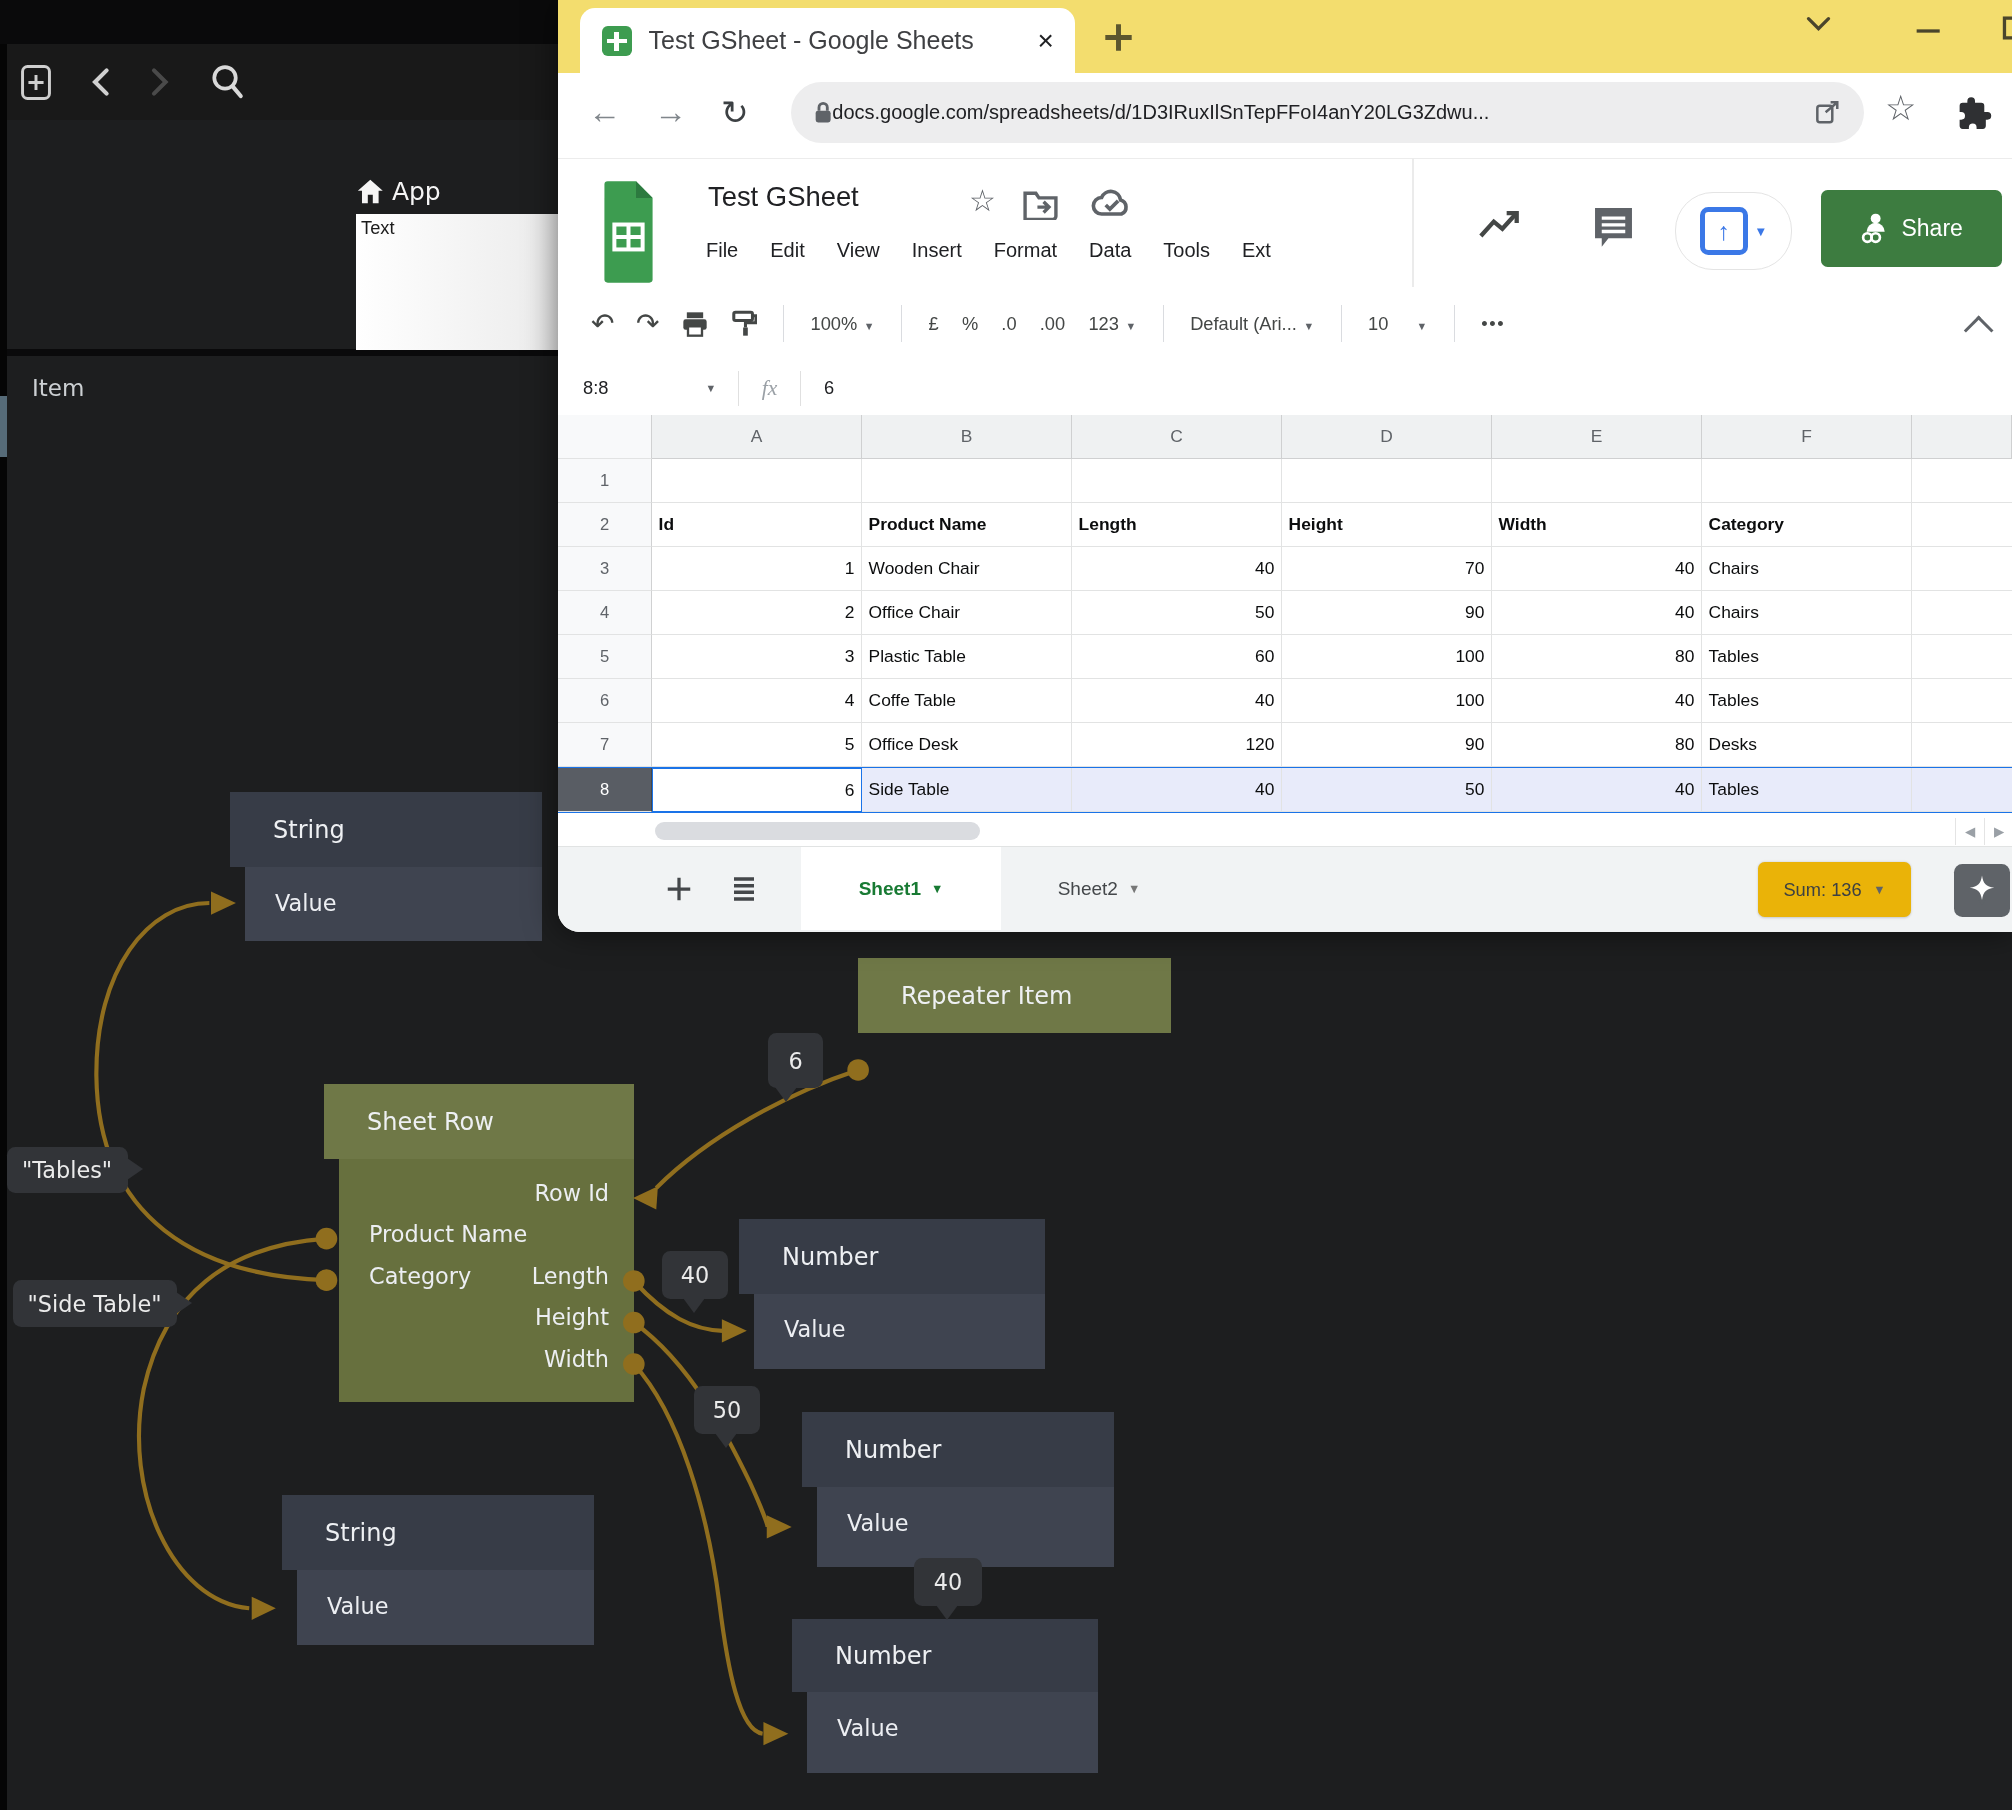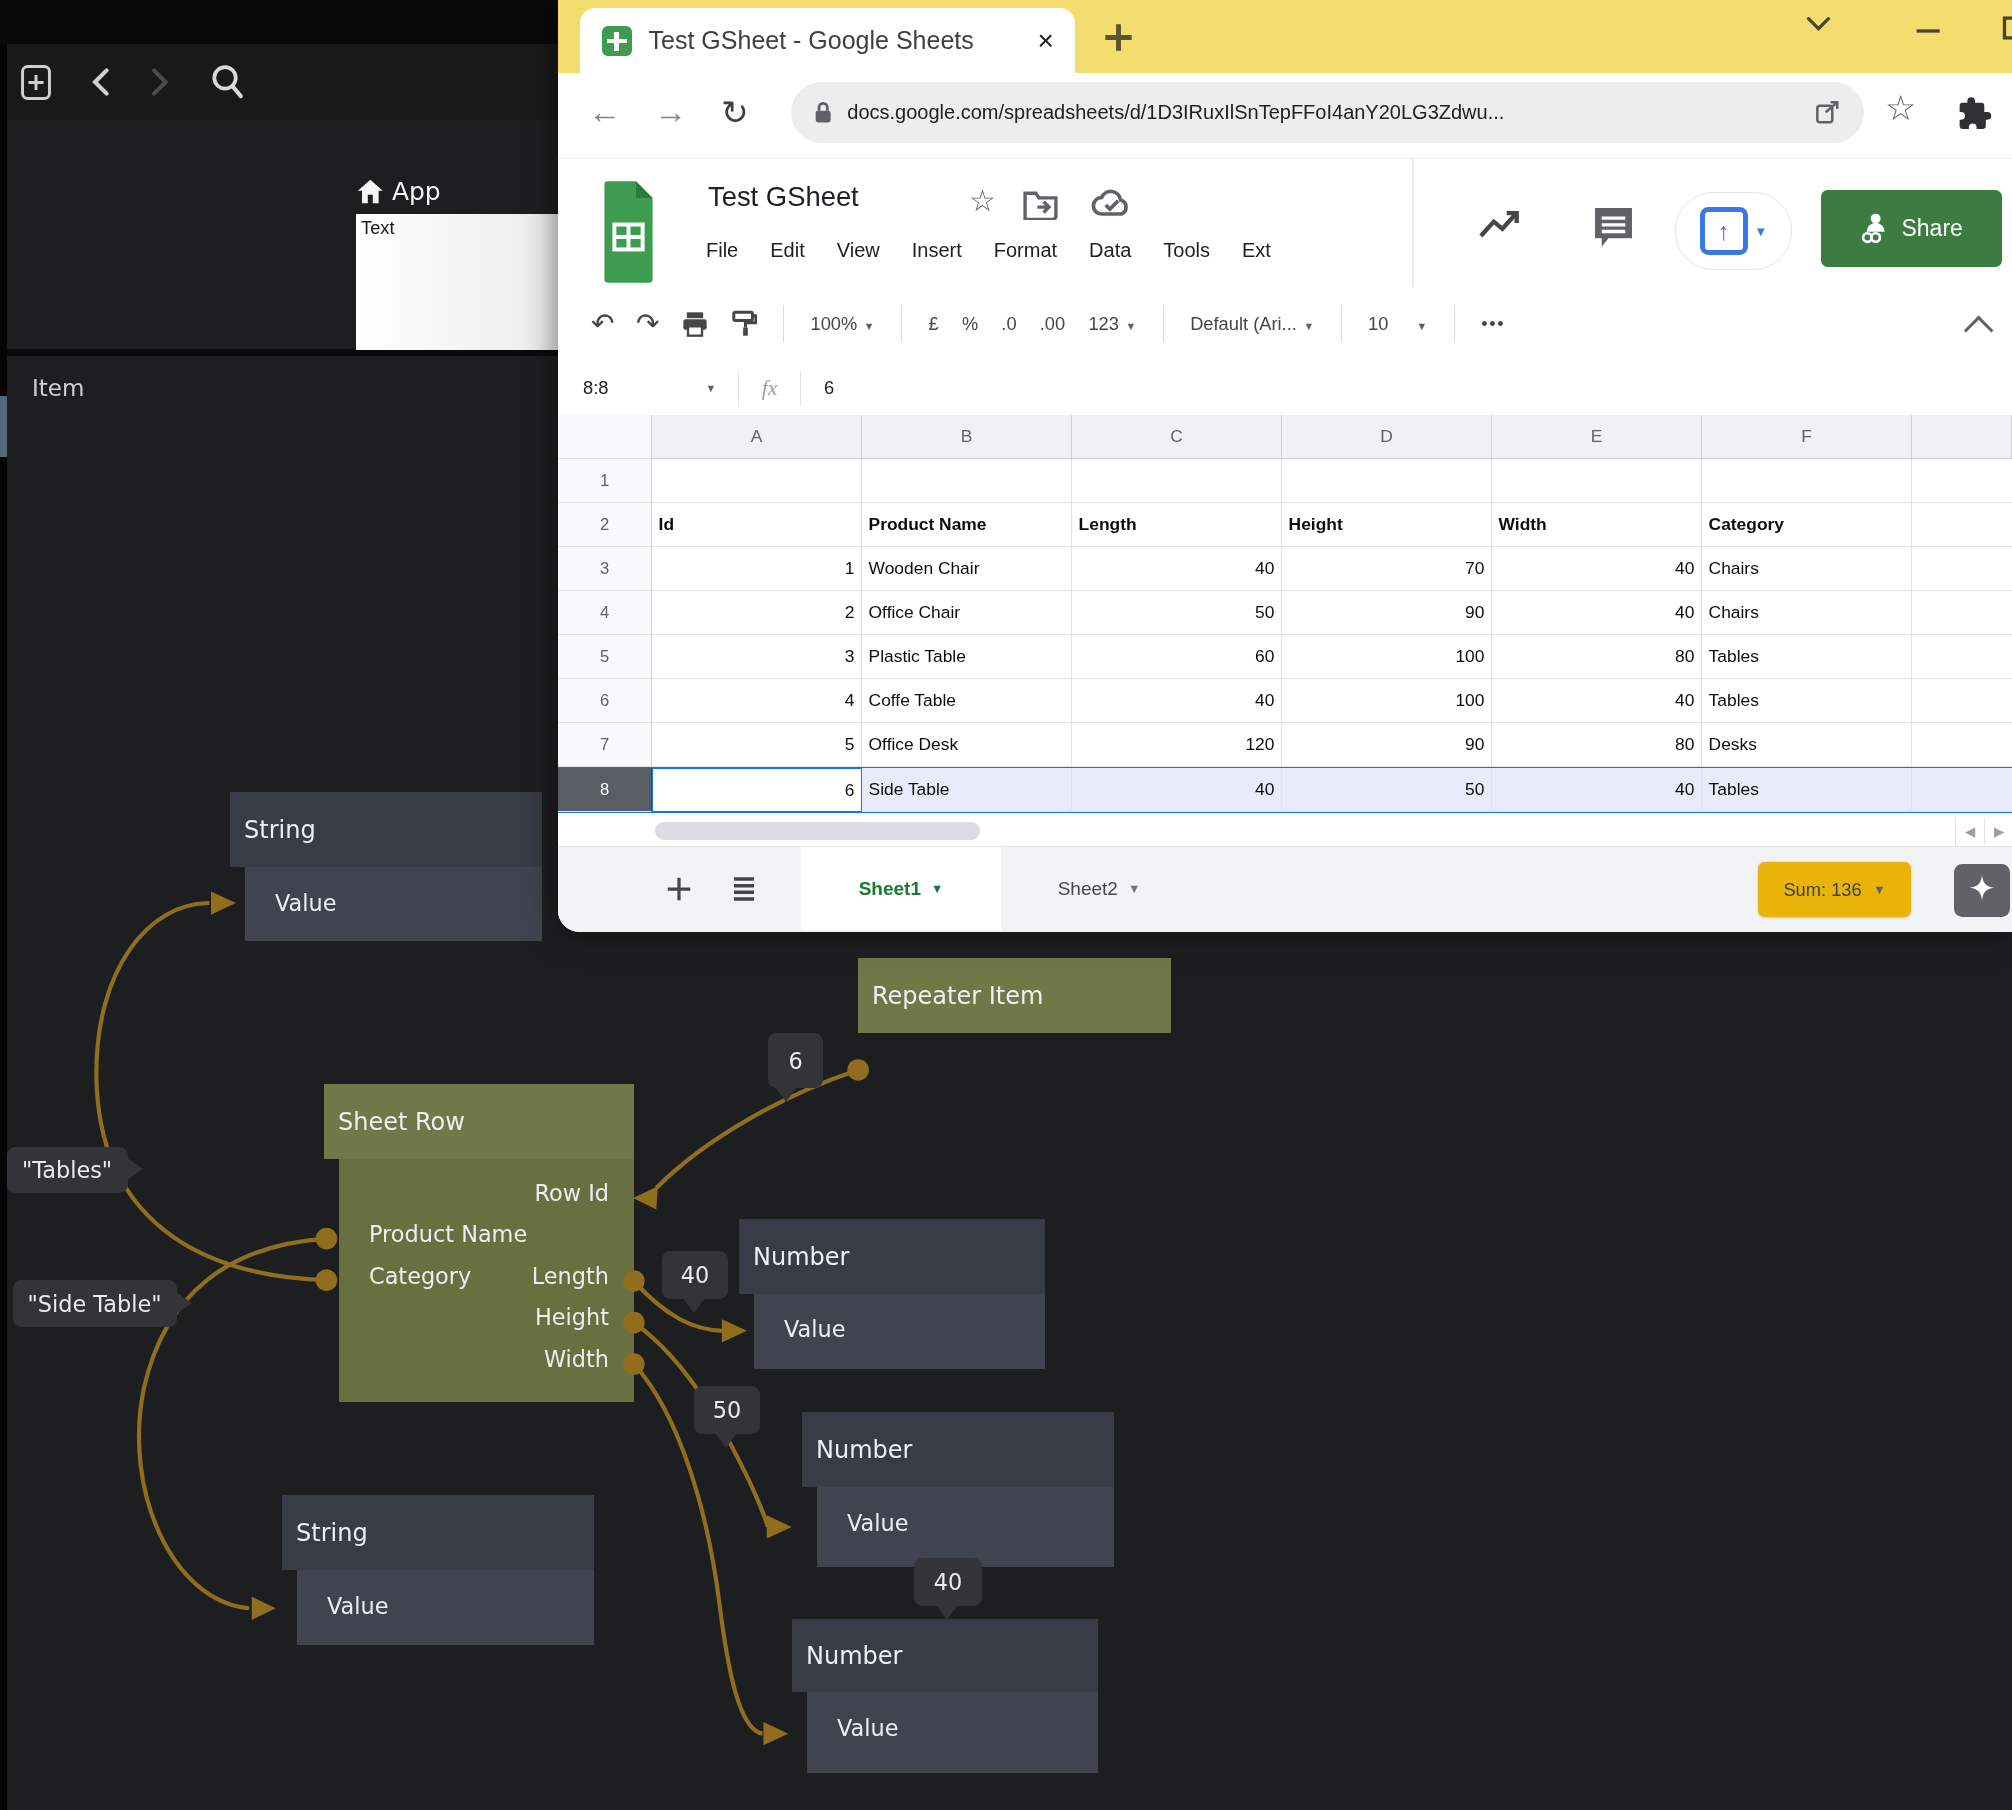--- a/index.html
+++ b/index.html
@@ -10,21 +10,21 @@
   .ed-toolbar{left:6.6px;top:44px;width:552px;height:76px;background:#191919;display:flex;align-items:center;gap:38px;padding-left:13.3px;box-sizing:border-box;}
   .ed-leftborder{left:0;top:44px;width:6.6px;height:1767px;background:#050505;}
   .ed-divider{left:6.6px;top:349px;width:552px;height:6.6px;background:#0a0a0b;}
   .ed-bluestrip{left:0;top:396px;width:6.6px;height:61px;background:#566b78;}
   .item-label{left:32px;top:375px;font-size:23px;color:#ccd0d3;font-family:"DejaVu Sans",sans-serif;}
   .app-head{left:357px;top:177px;display:flex;align-items:center;gap:8.3px;color:#f5f5f5;font-size:25px;font-family:"DejaVu Sans",sans-serif;}
   .text-widget{left:356px;top:214px;width:203px;height:136px;background:linear-gradient(90deg,#ffffff,#ebebeb);}
   .text-widget span{position:absolute;left:5px;top:3.3px;font-size:18.3px;color:#1b1b1b;}
   
   .node{position:absolute;z-index:4;font-family:"DejaVu Sans",sans-serif;color:#eef0f3;}
-  .node .hd{height:75px;display:flex;align-items:center;padding-left:14px;font-size:24px;box-sizing:border-box;}
+  .node .hd{height:75px;display:flex;align-items:center;padding-left:43px;font-size:24px;box-sizing:border-box;}
   .node .bd{position:relative;box-sizing:border-box;margin-left:15px;}
   .node.dark .hd{background:#373c47;}
   .node.dark .bd{background:#3f4450;}
   .node.green .hd{background:#6f7847;}
   .node.green .bd{background:#67703e;}
   .plabel{position:absolute;font-size:22.4px;color:#eceef2;white-space:nowrap;}
   .pl{left:30px;}
   .pr{right:25px;}
   
   .badge{position:absolute;z-index:8;background:#323438;border-radius:8.3px;color:#ebebeb;font-size:22.4px;font-family:"DejaVu Sans",sans-serif;display:flex;align-items:center;justify-content:center;}
@@ -35,21 +35,21 @@
   
   .bwin{left:558px;top:0;width:1454px;height:932px;z-index:10;border-bottom-left-radius:21.6px;overflow:hidden;background:#fff;box-shadow:0 0 33px rgba(0,0,0,.55);}
   .tabstrip{position:absolute;left:0;top:0;width:100%;height:73px;background:#f3dd6e;}
   .btab{position:absolute;left:22.4px;top:8.3px;width:495px;height:65px;background:#fff;border-radius:15px 15px 0 0;display:flex;align-items:center;padding:0 21.6px;box-sizing:border-box;gap:16.6px;}
   .btab .ttl{font-size:25px;color:#3f4043;white-space:nowrap;overflow:hidden;flex:1;}
   .favicon{width:30px;height:30px;border-radius:5.8px;background:#3d9c50;position:relative;flex:0 0 auto;}
   .favicon:before{content:"";position:absolute;left:5px;top:13.3px;width:20px;height:4.2px;background:#fff;}
   .favicon:after{content:"";position:absolute;left:12.5px;top:5.8px;width:4.2px;height:19px;background:#fff;}
   .navbar{position:absolute;left:0;top:73px;width:100%;height:85px;background:#fff;border-bottom:0.8px solid #ececec;}
   .nav-ic{position:absolute;top:20px;font-size:33px;color:#80868b;}
-  .urlpill{position:absolute;left:233px;top:9.1px;width:1641px;max-width:1073px;height:61px;border-radius:31px;background:#ededee;display:flex;align-items:center;padding:0 23px;box-sizing:border-box;gap:15px;}
+  .urlpill{position:absolute;left:233px;top:9.1px;width:1641px;max-width:1073px;height:61px;border-radius:31px;background:#ededee;display:flex;align-items:center;padding:0 23px;box-sizing:border-box;}
   .urltxt{font-size:20px;color:#202124;white-space:nowrap;overflow:hidden;flex:1;}
   
   .shead{position:absolute;left:0;top:168px;width:100%;height:129px;background:#fff;}
   .stitle{position:absolute;left:150px;top:13.3px;font-size:27.4px;color:#202124;}
   .menu{position:absolute;left:148px;top:71px;display:flex;gap:32px;font-size:20px;color:#202124;}
   .hpanel-line{position:absolute;left:854px;top:-10px;width:1.7px;height:139px;background:#ebebeb;}
   .sharebtn{position:absolute;left:1263px;top:21.6px;width:181px;height:77px;background:#3d7c40;border-radius:6.6px;display:flex;align-items:center;justify-content:center;gap:13.3px;color:#fff;font-size:23px;}
   .presentpill{position:absolute;left:1117px;top:24px;width:115px;height:76px;border:1.7px solid #e4e4e4;border-radius:38px;display:flex;align-items:center;justify-content:center;gap:6.6px;background:#fff;}
   .presq{width:38px;height:38px;border:5px solid #3b78e7;border-radius:8.3px;display:flex;align-items:center;justify-content:center;color:#3b78e7;font-size:25px;font-weight:bold;}
   

